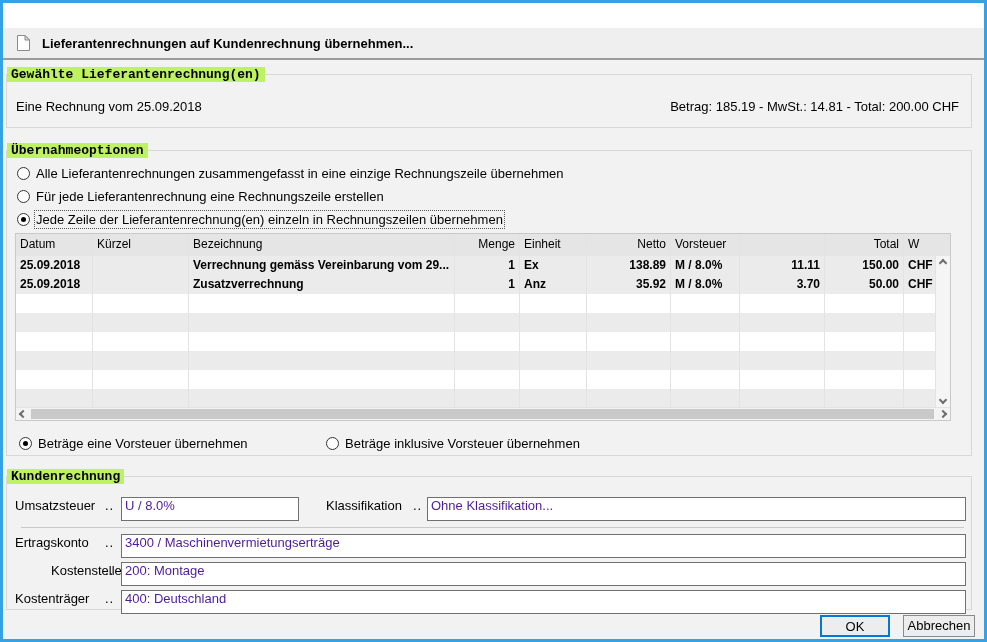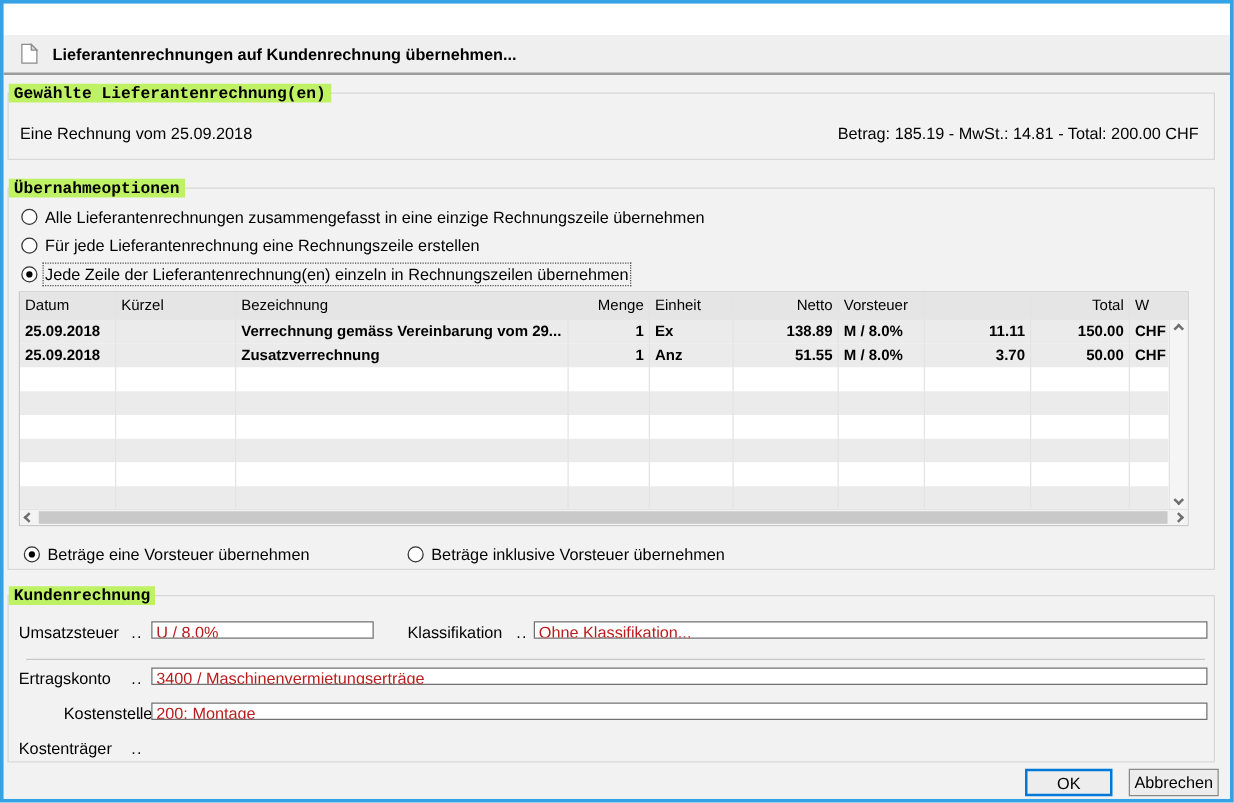--- a/index.html
+++ b/index.html
@@ -65,22 +65,22 @@
   .harrow.left { left: 0; } .harrow.right { right: 0; }
   .chev { width: 6px; height: 6px; border-left: 2px solid #6e6e6e; border-bottom: 2px solid #6e6e6e; }
   .chev.up { transform: rotate(135deg); } .chev.down { transform: rotate(-45deg); }
   .chev.lft { transform: rotate(45deg); } .chev.rgt { transform: rotate(225deg); }
 
   
   .g3 { left: 3px; top: 416px; width: 966px; height: 134px; }
   .frow { position: absolute; height: 18px; }
   .flabel { position: absolute; line-height: 18px; }
   .flookup { position: absolute; line-height: 18px; letter-spacing: 1px; cursor: pointer; }
-  .finput { position: absolute; height: 14px; line-height: 16px; background: #fff;
-            border: 1px solid #707070; color: #b91c1c; padding: 0 3px; white-space: nowrap;
+  .finput { position: absolute; height: 24px; line-height: 16px; background: #fff;
+            border: 1px solid #707070; color: #4c1d95; padding: 0 3px; white-space: nowrap;
             overflow: hidden; }
   .fsep { position: absolute; left: 14px; right: 7px; top: 50px; border-top: 1px solid #c9c9c9; }
 
   
   .btn { position: absolute; top: 555px; height: 22px; background: #ededed;
          border: 1px solid #8a8a8a; text-align: center; line-height: 19px; cursor: pointer; }
   .btn.ok { left: 817px; width: 70px; border: 2px solid #0078d7; }
   .btn.cancel { left: 900px; width: 72px; }
 
   .doc-icon { display: inline-flex; }
@@ -152,21 +152,21 @@
               <div class="cell c7 al-r">11.11</div>
               <div class="cell c8 al-r">150.00</div>
               <div class="cell c9">CHF</div>
             </div>
             <div class="trow shade">
               <div class="cell c0">25.09.2018</div>
               <div class="cell c1"></div>
               <div class="cell c2">Zusatzverrechnung</div>
               <div class="cell c3 al-r">1</div>
               <div class="cell c4">Anz</div>
-              <div class="cell c5 al-r">51.55</div>
+              <div class="cell c5 al-r">35.92</div>
               <div class="cell c6">M / 8.0%</div>
               <div class="cell c7 al-r">3.70</div>
               <div class="cell c8 al-r">50.00</div>
               <div class="cell c9">CHF</div>
             </div>
             <div class="trow">
               <div class="cell c0"></div>
               <div class="cell c1"></div>
               <div class="cell c2"></div>
               <div class="cell c3 al-r"></div>
@@ -285,19 +285,20 @@
 
       <div class="frow" style="top:85px; left:0; right:0;">
         <span class="flabel" style="left:8px;margin-left:36px;">Kostenstelle</span>
         <span class="flookup" style="left:98px;">..</span>
         <span class="finput" style="left:114px; right:5px;">200: Montage</span>
       </div>
 
       <div class="frow" style="top:113px; left:0; right:0;">
         <span class="flabel" style="left:8px;">Kostenträger</span>
         <span class="flookup" style="left:98px;">..</span>
+        <span class="finput" style="left:114px; right:5px;">400: Deutschland</span>
       </div>
     </div>
 
     <div class="btn ok">OK</div>
     <div class="btn cancel">Abbrechen</div>
   </div>
 </div>
 
 </body></html>

